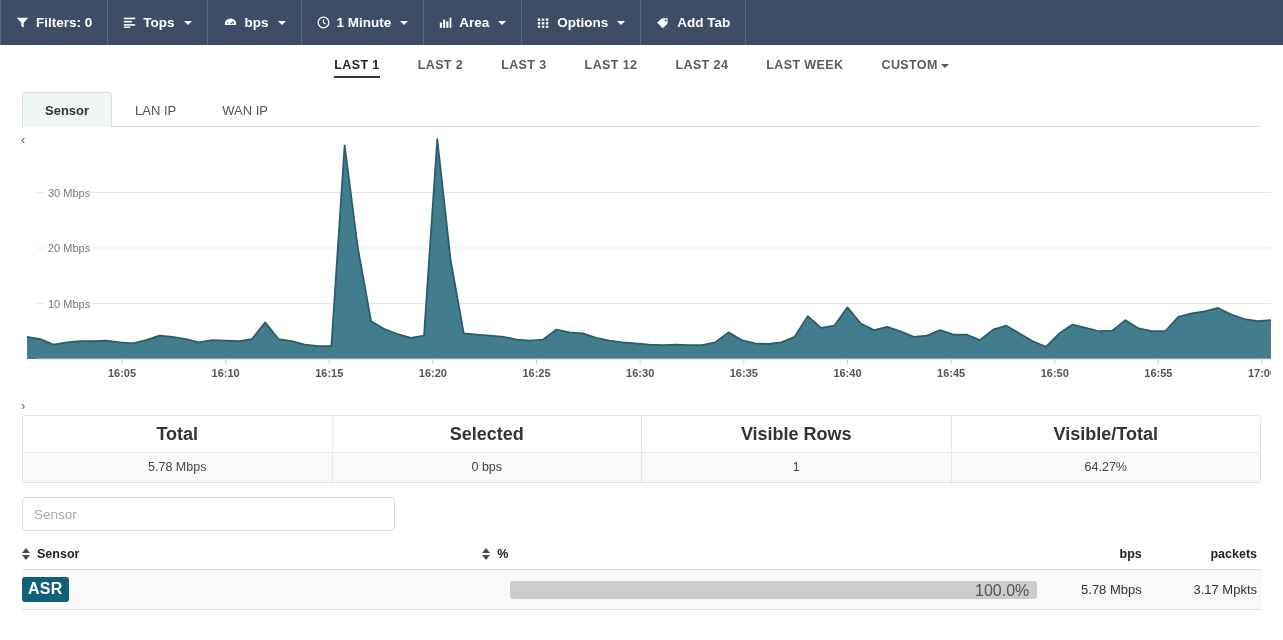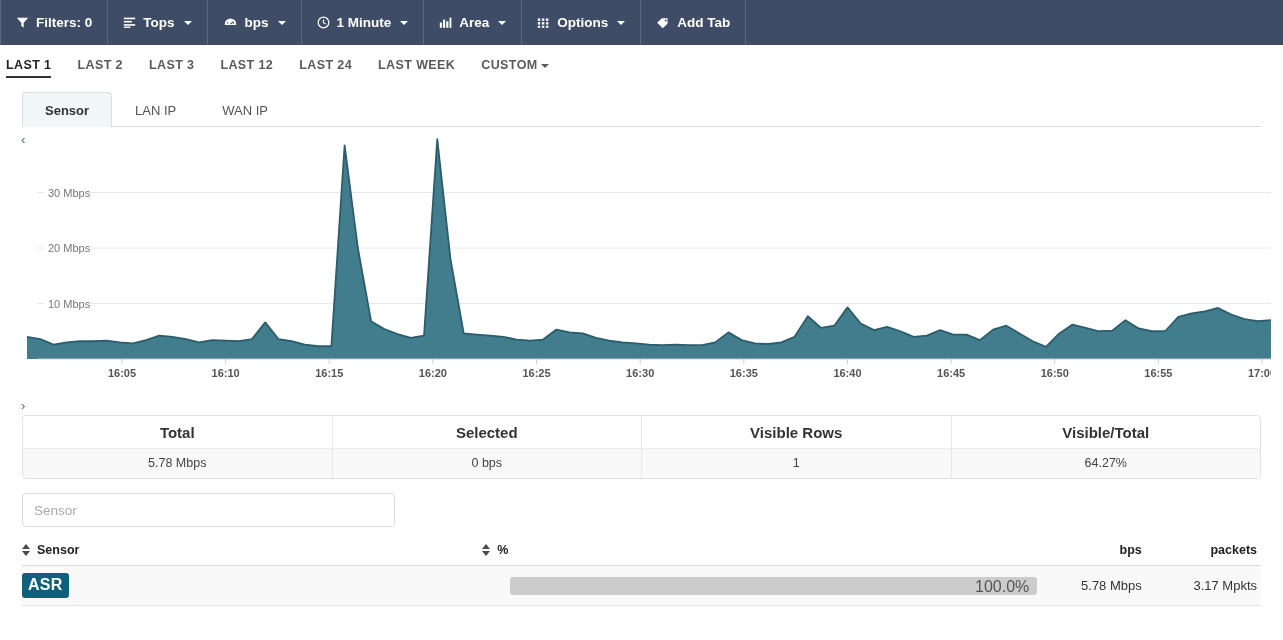--- a/index.html
+++ b/index.html
@@ -42,22 +42,23 @@
     width: 0; height: 0;
     border-left: 4px solid transparent;
     border-right: 4px solid transparent;
     border-top: 4px solid #ffffff;
     margin-left: 2px;
   }
 
   
   .range-tabs {
     display: flex; align-items: flex-start;
-    padding: 13px 0 0 6px;
-    gap: 4px;
+    padding: 13px 0 0 22px;
+    gap: 16px;
+    justify-content: center;
   }
   .range-tab {
     font-size: 12.5px; font-weight: bold;
     color: #5a5a5a;
     letter-spacing: .4px;
     padding: 0 14px 6px 0;
     margin-right: 8px;
     cursor: pointer;
     position: relative;
   }
@@ -122,21 +123,21 @@
     display: flex;
     background: #fff;
   }
   .sum-cell {
     flex: 1 1 0;
     border-left: 1px solid #e6e6e6;
     text-align: center;
   }
   .sum-cell:first-child { border-left: none; }
   .sum-head {
-    font-size: 15px; font-weight: bold; color: #333;
+    font-size: 18px; font-weight: bold; color: #333;
     padding: 8px 4px 7px;
     background: #ffffff;
   }
   .sum-val {
     font-size: 12.5px; color: #444;
     padding: 7px 4px 8px;
     background: #f9f9f9;
     border-top: 1px solid #ececec;
   }
 

